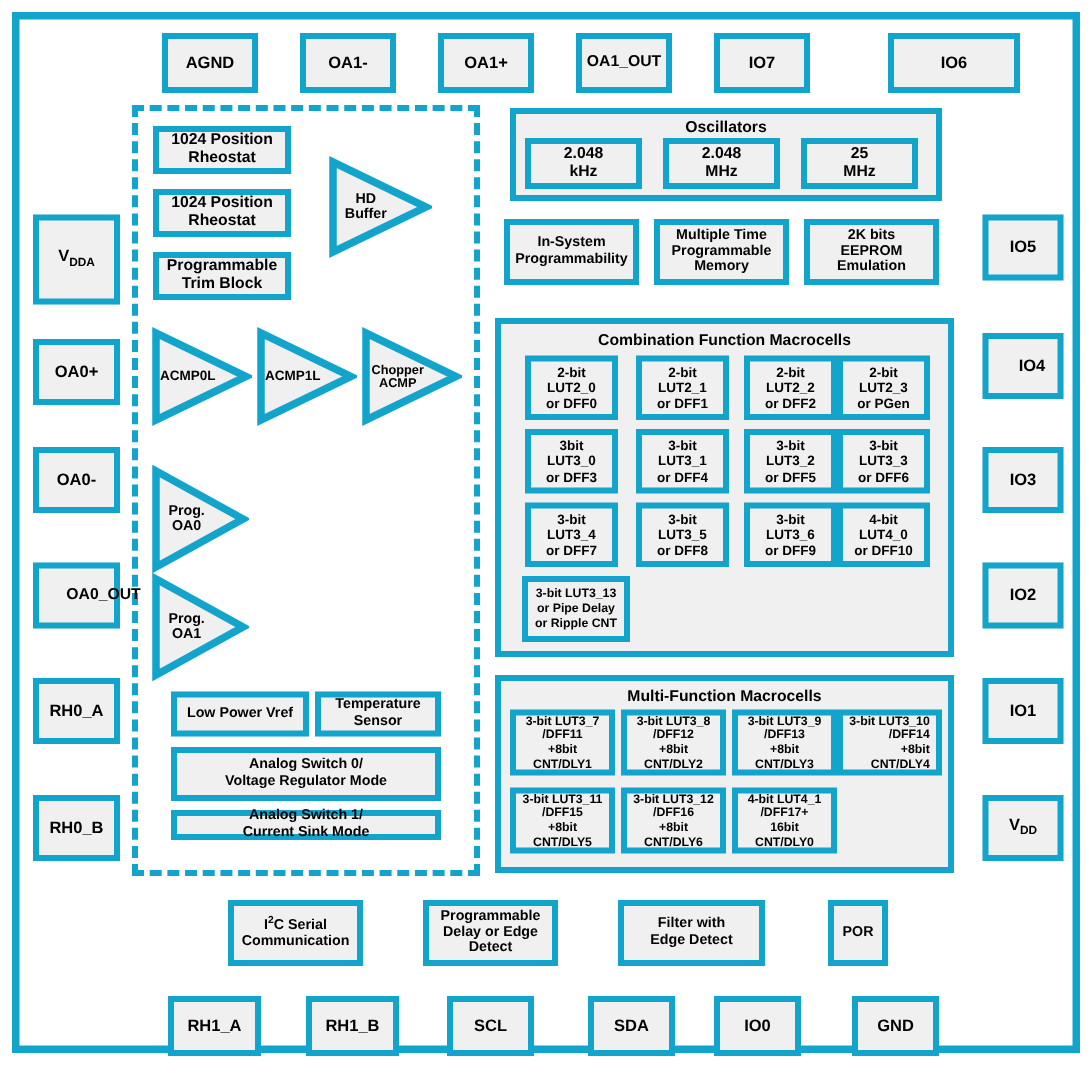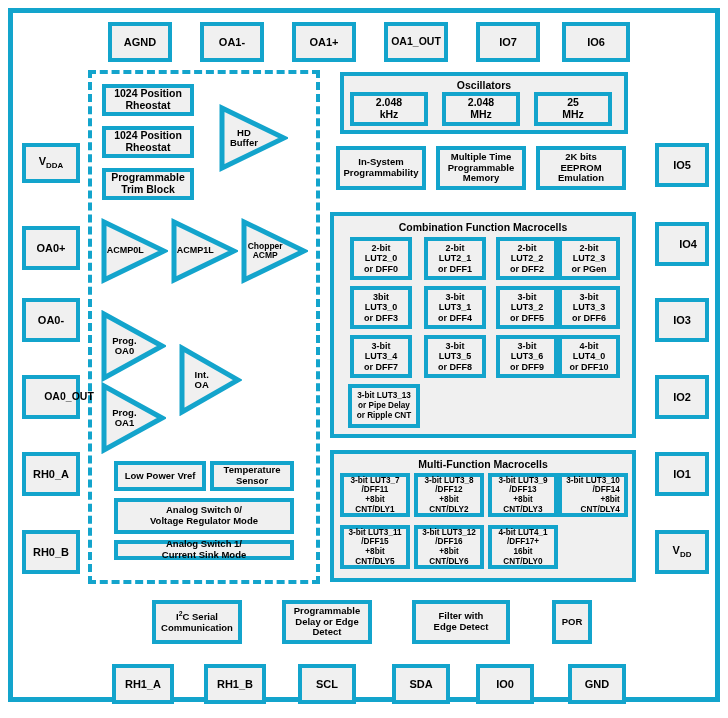--- a/index.html
+++ b/index.html
@@ -112,23 +112,23 @@
 <div id="stage">
 
   <div id="chip-frame"></div>
   <div id="analog-domain"></div>
 
   <div class="box pin" style="left:108px;top:22px;width:64px;height:40px;">AGND</div>
   <div class="box pin" style="left:200px;top:22px;width:64px;height:40px;">OA1-</div>
   <div class="box pin" style="left:292px;top:22px;width:64px;height:40px;">OA1+</div>
   <div class="box pin-wide" style="left:384px;top:22px;width:64px;height:40px;">OA1_OUT</div>
   <div class="box pin" style="left:476px;top:22px;width:64px;height:40px;">IO7</div>
-  <div class="box pin" style="left:562px;top:22px;width:68px;height:40px;">IO6</div>
-
-  <div class="box pin" style="left:22px;top:143px;width:58px;height:40px;">
+  <div class="box pin" style="left:592px;top:22px;width:88px;height:40px;">IO6</div>
+
+  <div class="box pin" style="left:22px;top:143px;width:58px;height:60px;">
     <span><span>V</span><sub>DDA</sub></span>
   </div>
   <div class="box pin" style="left:22px;top:226px;width:58px;height:44px;">OA0+</div>
   <div class="box pin" style="left:22px;top:298px;width:58px;height:44px;">OA0-</div>
   <div class="box pin-wide" style="left:22px;top:375px;width:58px;height:44px;padding-left:36px;">OA0_OUT</div>
   <div class="box pin" style="left:22px;top:452px;width:58px;height:44px;">RH0_A</div>
   <div class="box pin" style="left:22px;top:530px;width:58px;height:44px;">RH0_B</div>
 
   <div class="box pin" style="left:655px;top:143px;width:54px;height:44px;">IO5</div>
   <div class="box pin" style="left:655px;top:222px;width:54px;height:44px;padding-left:12px;">IO4</div>
@@ -185,27 +185,20 @@
   </div>
 
   <div class="amp" style="left:100px;top:382px;width:66px;height:72px;">
     <svg width="66" height="72" viewBox="0 0 66 72">
       <polygon points="4,4 4,68 62,36" fill="#f0f0f0" stroke="#13a4cc" stroke-width="5" stroke-linejoin="miter"></polygon>
     </svg>
     <div class="amp-label" style="white-space:pre-line;">Prog.
 OA1</div>
   </div>
 
-  <div class="amp" style="left:178px;top:344px;width:64px;height:72px;">
-    <svg width="64" height="72" viewBox="0 0 64 72">
-      <polygon points="4,4 4,68 60,36" fill="#f0f0f0" stroke="#13a4cc" stroke-width="5" stroke-linejoin="miter"></polygon>
-    </svg>
-    <div class="amp-label" style="white-space:pre-line;">Int.
-OA</div>
-  </div>
 
   <div class="box blk-sm" style="left:114px;top:461px;width:92px;height:30px;">Low Power Vref</div>
   <div class="box blk-sm" style="left:210px;top:461px;width:84px;height:30px;white-space:pre-line;">Temperature
 Sensor</div>
   <div class="box blk-sm" style="left:114px;top:498px;width:180px;height:36px;white-space:pre-line;">Analog Switch 0/
 Voltage Regulator Mode</div>
   <div class="box blk-sm" style="left:114px;top:540px;width:180px;height:20px;white-space:pre-line;">Analog Switch 1/
 Current Sink Mode</div>
 
   <div class="group" style="left:340px;top:72px;width:288px;height:62px;">

